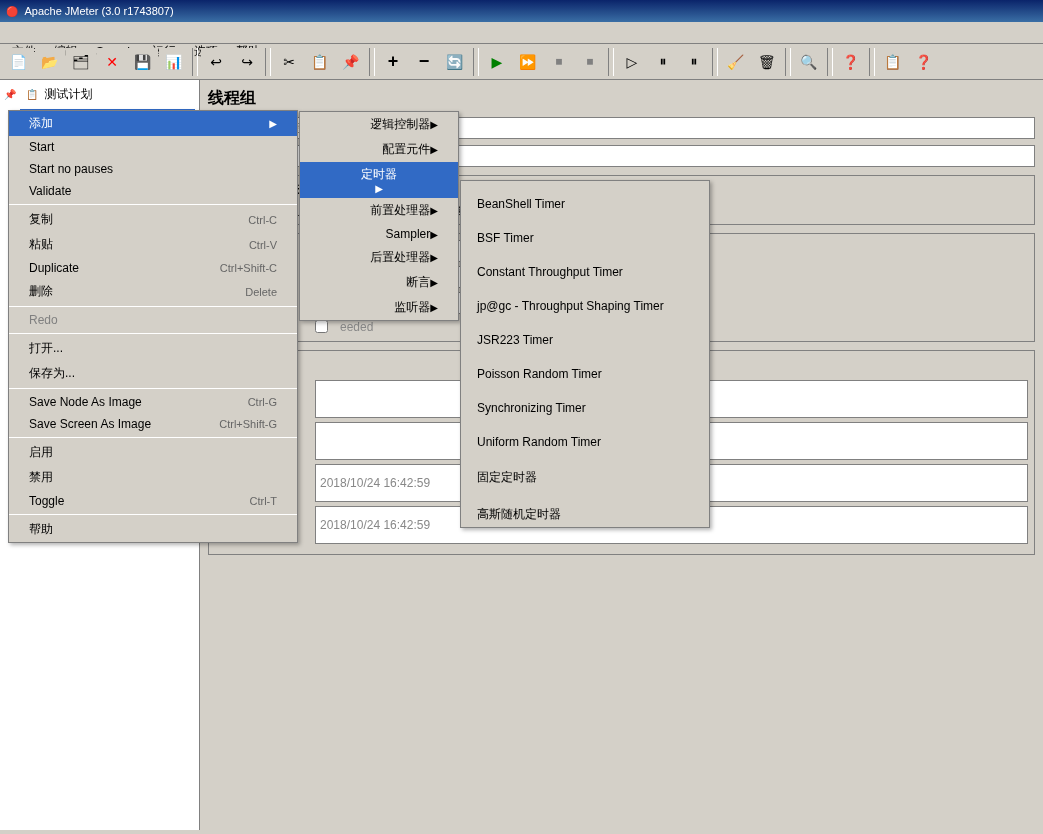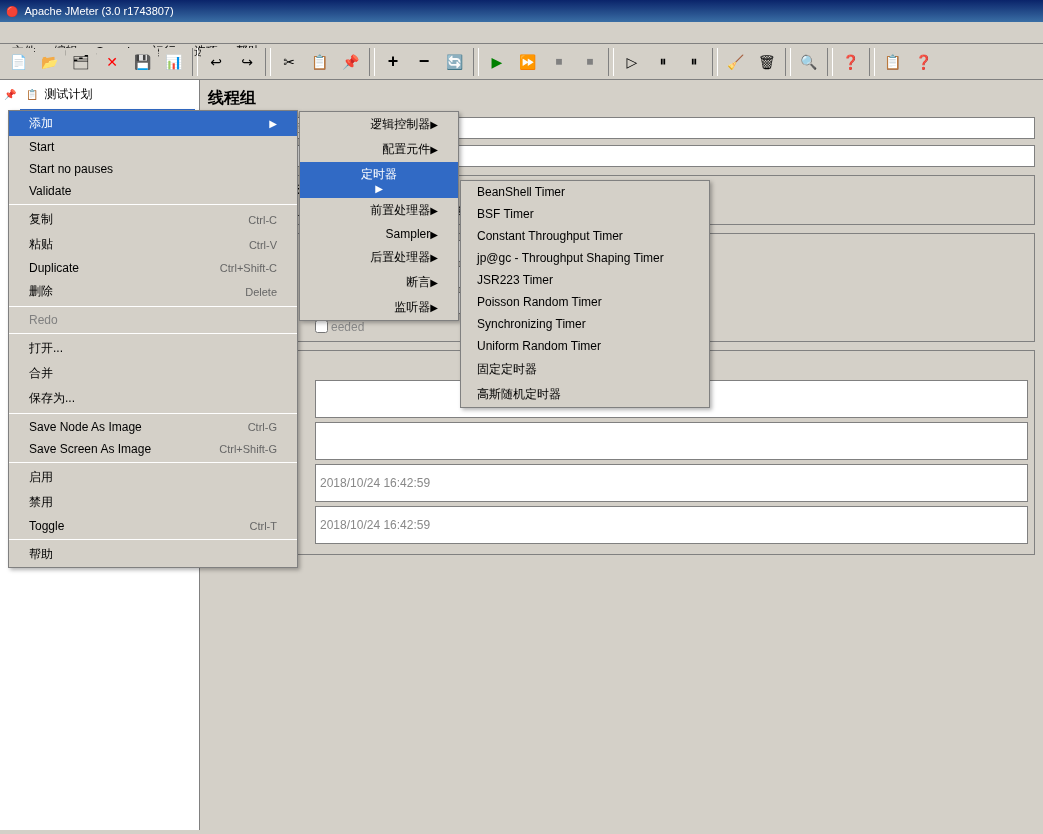--- a/index.html
+++ b/index.html
@@ -140,20 +140,21 @@
       box-shadow: 2px 2px 4px rgba(0,0,0,0.3);
       width: 250px;
       z-index: 102;
     }
     .submenu-2-item {
       padding: 4px 16px;
       display: flex;
       align-items: center;
       cursor: pointer;
       font-size: 12px;
+      margin-top: 12px;
     }
     
     
     .right-panel {
       flex: 1;
       background: #d4d0c8;
       padding: 8px;
       overflow: auto;
     }
     .panel-title {
@@ -341,23 +342,20 @@
         <span>删除</span>
         <span class="ctx-shortcut">Delete</span>
       </div>
       <div class="ctx-separator"></div>
       <div class="ctx-menu-item disabled">
         <span>Redo</span>
       </div>
       <div class="ctx-separator"></div>
       <div class="ctx-menu-item">
         <span>打开...</span>
-      </div>
-      <div class="ctx-menu-item">
-        <span>合并</span>
       </div>
       <div class="ctx-menu-item">
         <span>保存为...</span>
       </div>
       <div class="ctx-separator"></div>
       <div class="ctx-menu-item">
         <span>Save Node As Image</span>
         <span class="ctx-shortcut">Ctrl-G</span>
       </div>
       <div class="ctx-menu-item">
@@ -496,21 +494,21 @@
       </div>
       <div style="display:flex;align-items:center;margin-bottom:4px;">
         <span style="width:100px;font-size:12px;">循环次数：</span>
         <input type="checkbox" style="">
         <span style="margin-left:4px;font-size:12px;">永远</span>
         <input class="form-input" type="text" style="flex: 0.3 1 0%; margin-left: 8px;" value="1">
       </div>
       <div style="display:flex;align-items:center;">
         <span style="width:100px;font-size:12px;">调度器：</span>
         <input type="checkbox" style="">
-        <span style="margin-left:3px;font-size:12px;color:#888;text-align:center;">eeded</span>
+        <span style="margin-left:12px;font-size:12px;color:#888;text-align:center;">eeded</span>
       </div>
     </div>
 
     <div class="scheduler-section">
       <div class="scheduler-title">调度器配置</div>
       <div class="scheduler-row">
         <span class="scheduler-label">持续时间（秒）</span>
         <input class="scheduler-input" type="text" style="">
       </div>
       <div class="scheduler-row">

